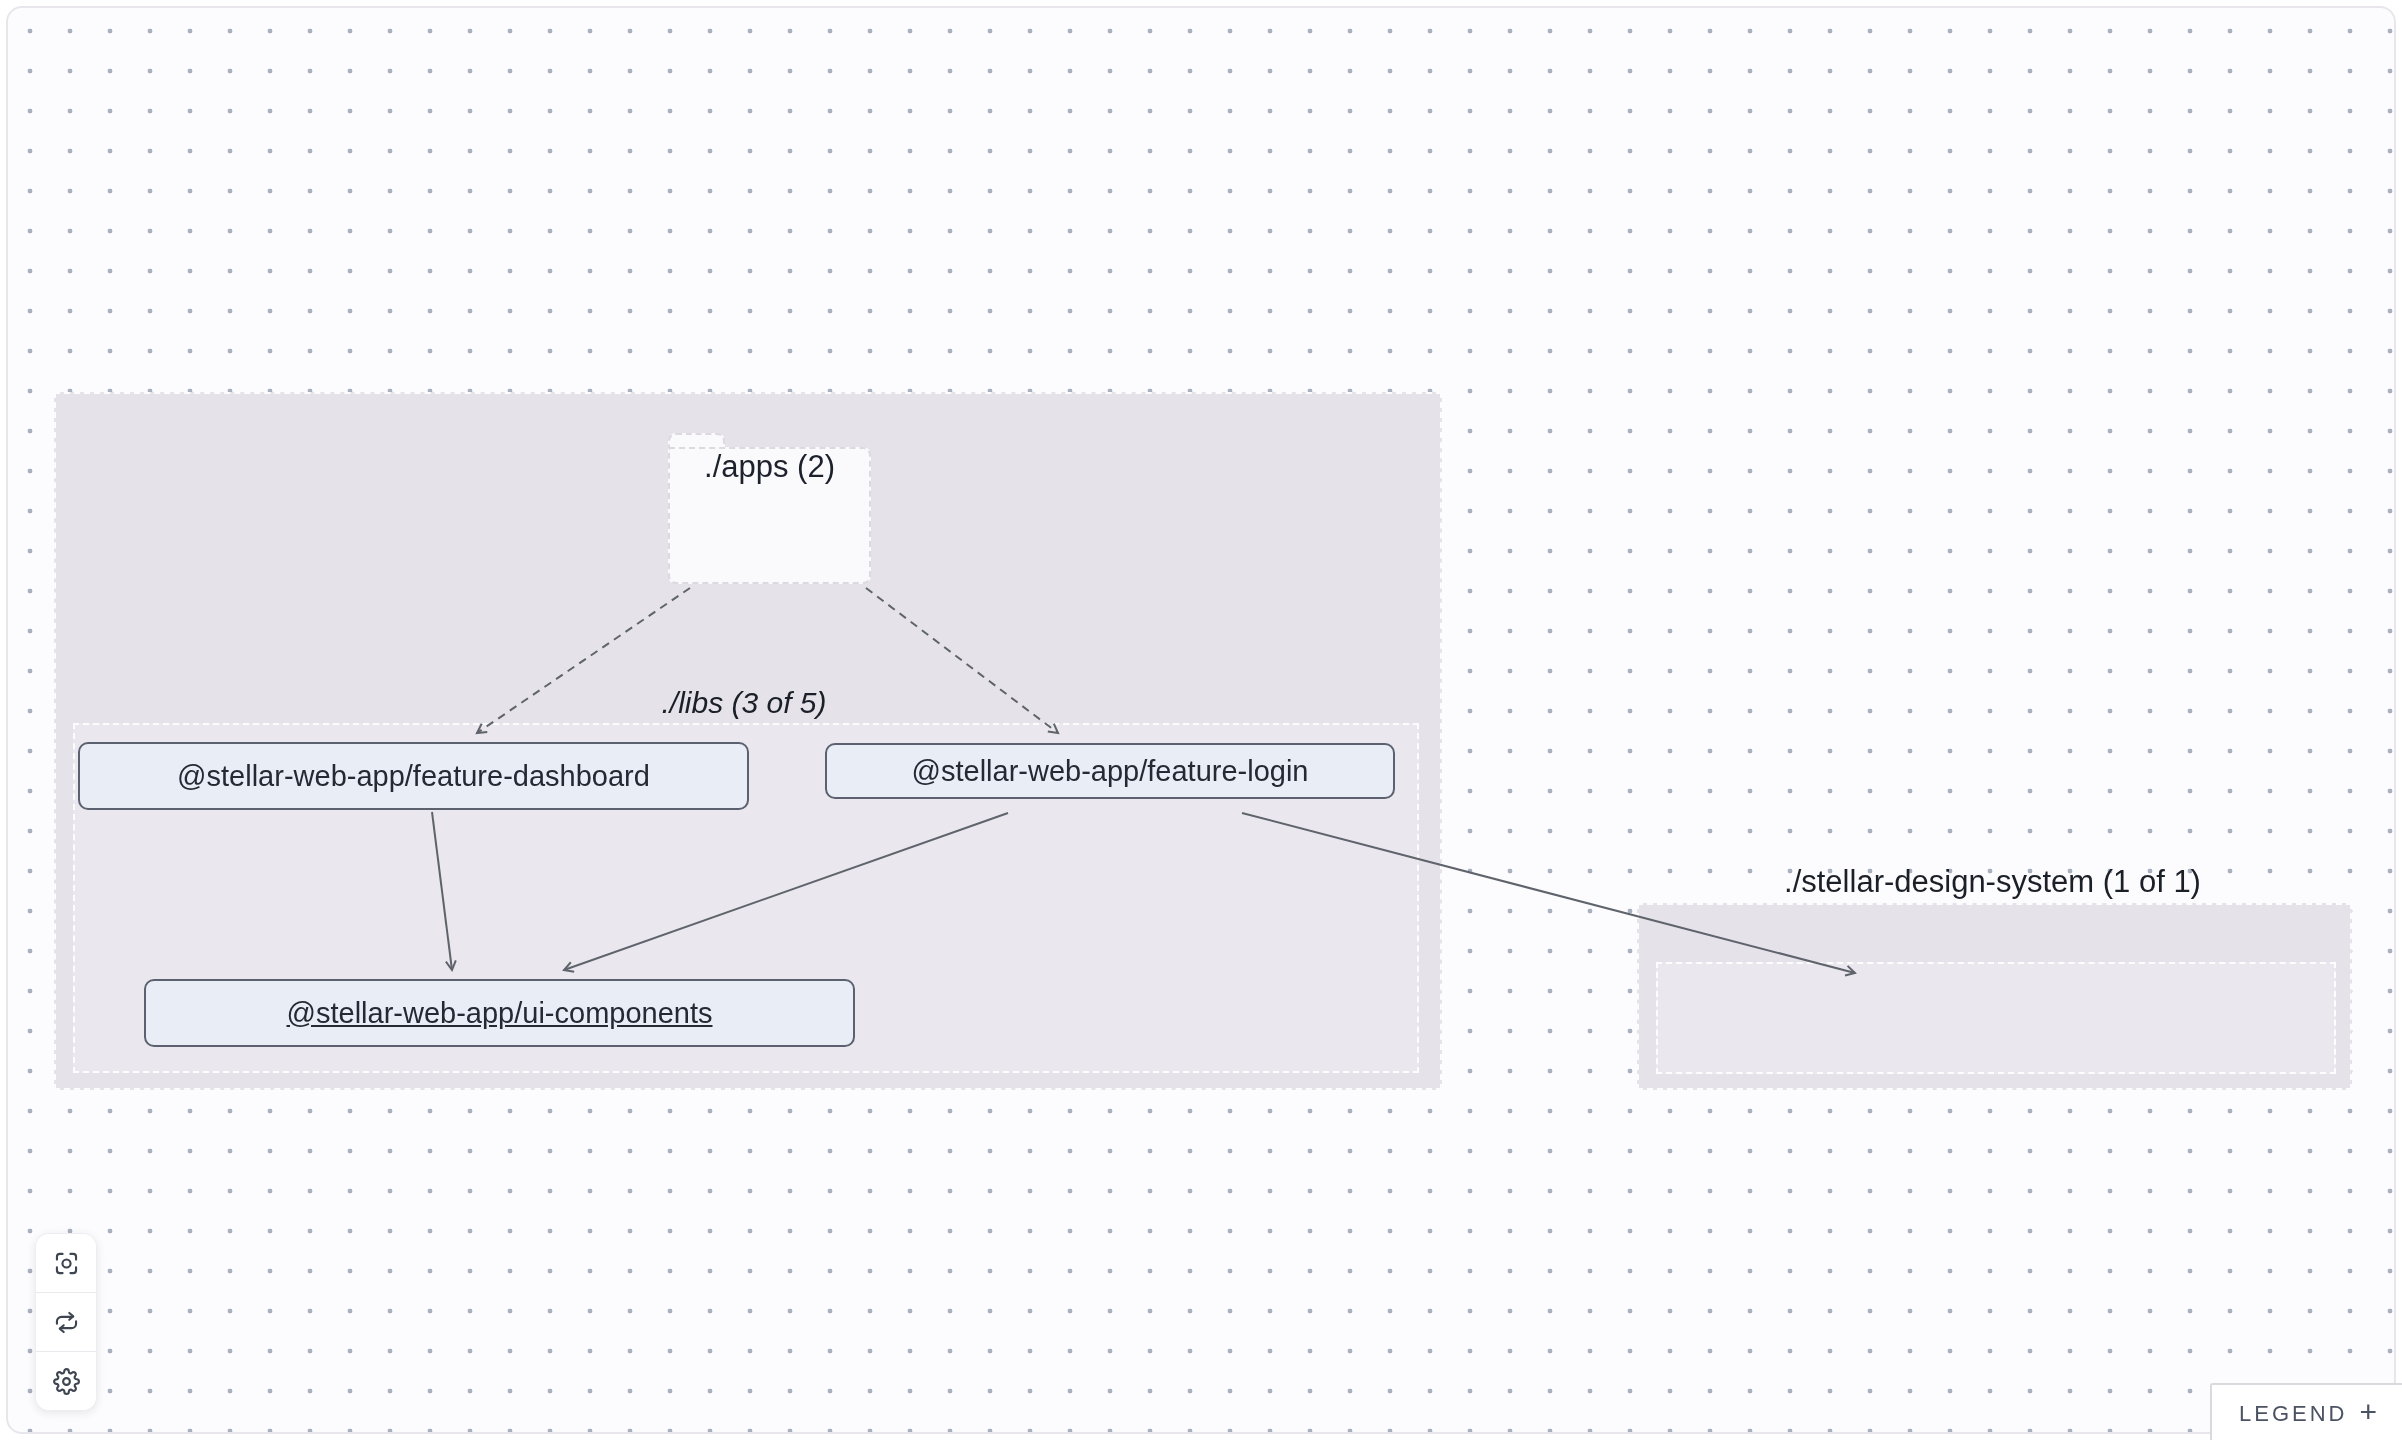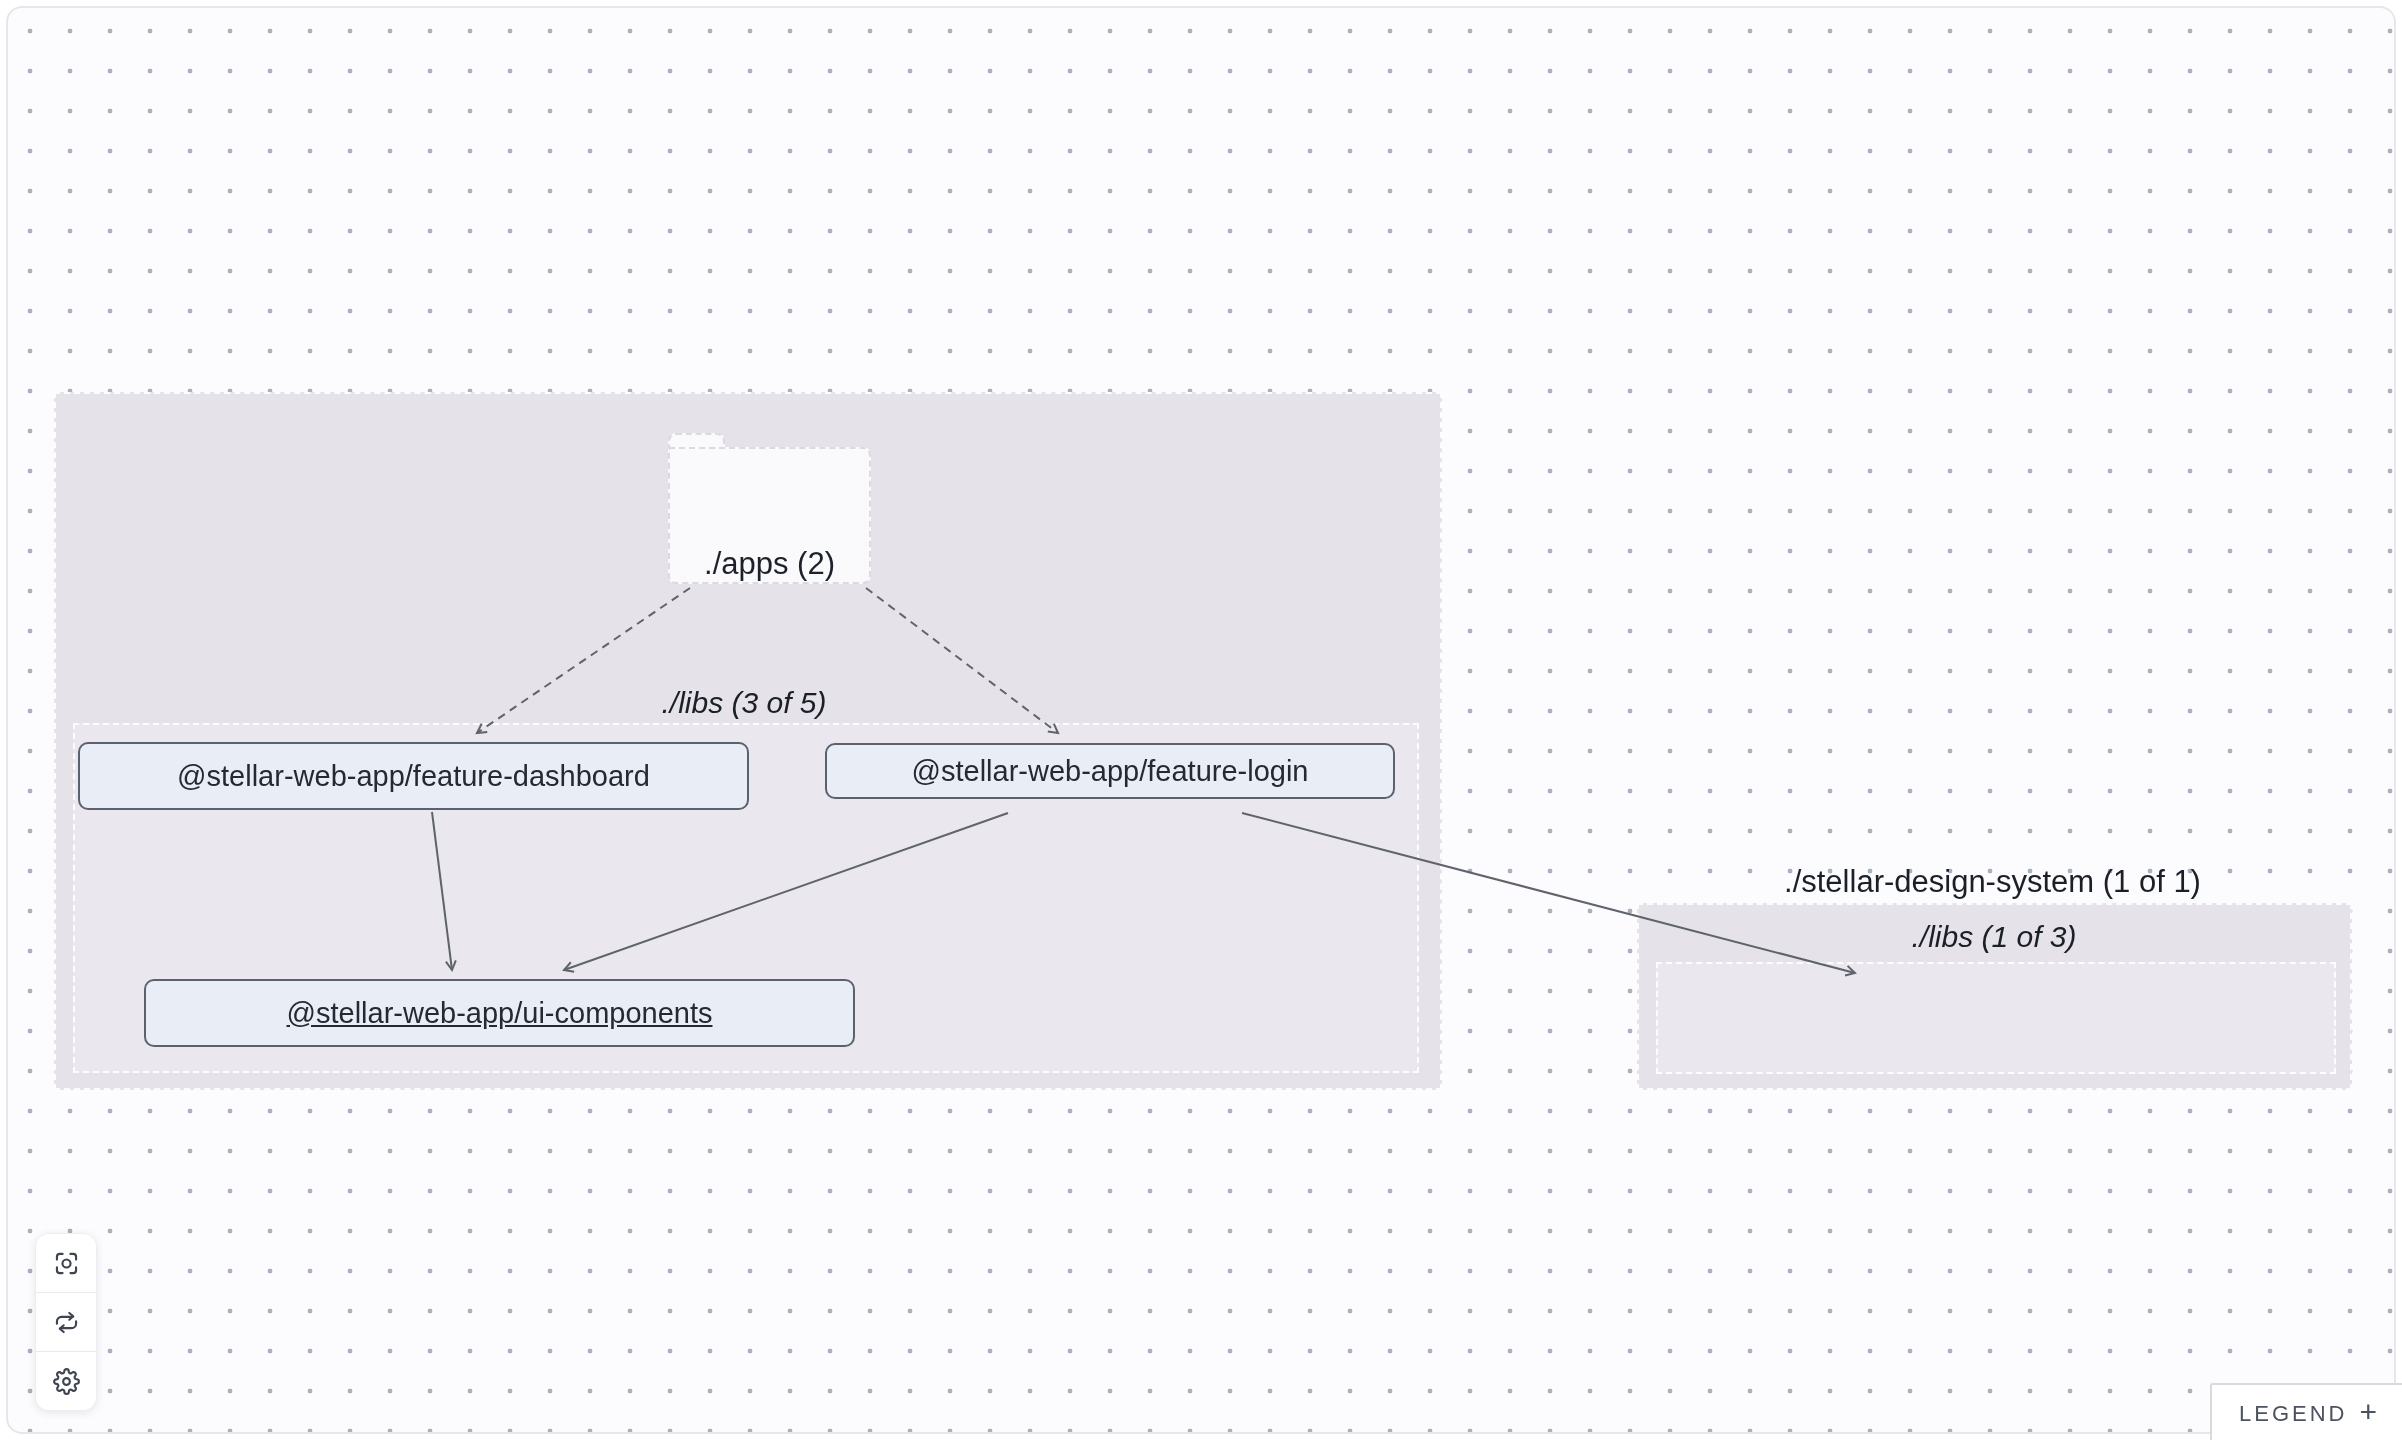--- a/index.html
+++ b/index.html
@@ -29,21 +29,21 @@
   }
   .folder-tab{
     position:absolute;left:668px;top:433px;width:57px;height:18px;
     background:#faf9fc;border:2px dashed #dcd9e0;border-bottom:none;
     border-radius:8px 8px 0 0;box-sizing:border-box;
   }
   .folder-body{
     position:absolute;left:668px;top:447px;width:203px;height:137px;
     background:#faf9fc;border:2px dashed #dcd9e0;
     border-radius:0 8px 8px 8px;box-sizing:border-box;
-    display:flex;align-items:flex-end;justify-content:center;
+    display:flex;align-items:flex-start;justify-content:center;
     font-size:31px;color:#1c212b;cursor:pointer;
   }
   .node{
     position:absolute;background:#e9edf6;border:2px solid #5c6170;border-radius:10px;
     box-sizing:border-box;display:flex;align-items:center;justify-content:center;
     font-size:29px;color:#242933;white-space:nowrap;cursor:pointer;
   }
   .edges{position:absolute;left:0;top:0;width:2402px;height:1440px;pointer-events:none;}
   .edges path{pointer-events:stroke;}
   .toolbar{
@@ -74,21 +74,20 @@
 <div class="stage">
   <div class="canvas"></div>
 
   <div class="group" style="left:54px;top:392px;width:1384px;height:694px;"></div>
 
   <div class="sub-title" style="left:73px;top:684px;width:1342px;">./libs (3 of 5)</div>
   <div class="subgroup" style="left:73px;top:723px;width:1342px;height:346px;"></div>
 
   <div class="group-title" style="left:1637px;top:863px;width:711px;">./stellar-design-system (1 of 1)</div>
   <div class="group" style="left:1637px;top:903px;width:711px;height:183px;"></div>
-  <div class="sub-title" style="left:1656px;top:918px;width:676px;">./libs (1 of 3)</div>
   <div class="subgroup" style="left:1656px;top:962px;width:676px;height:108px;"></div>
 
   <div class="folder-tab"></div>
   <div class="folder-body">
     <span>./apps (2)</span>
   </div>
 
   <svg class="edges" viewBox="0 0 2402 1440" xmlns="http://www.w3.org/2000/svg">
     <defs>
       <marker id="arrow" markerWidth="15" markerHeight="15" refX="11" refY="7" orient="auto" markerUnits="userSpaceOnUse">

